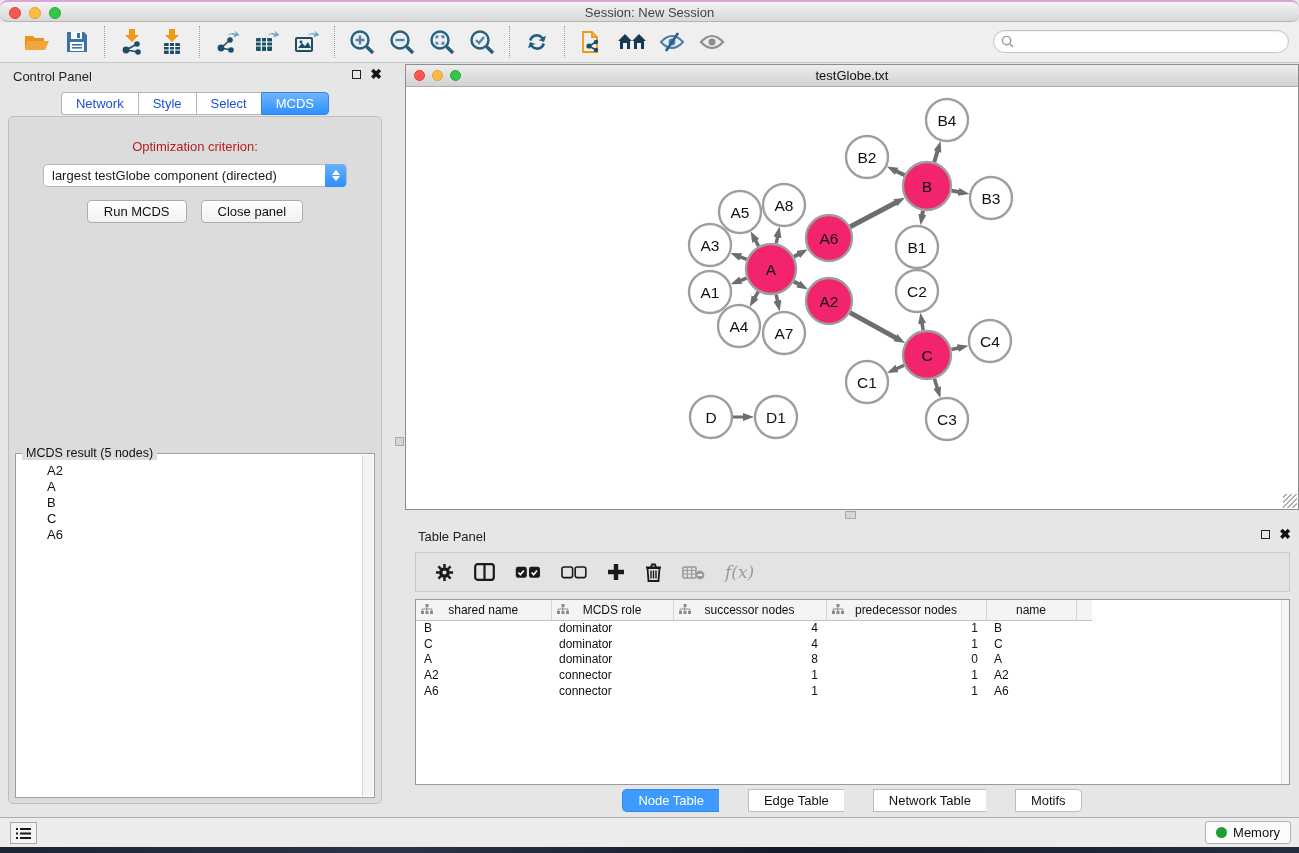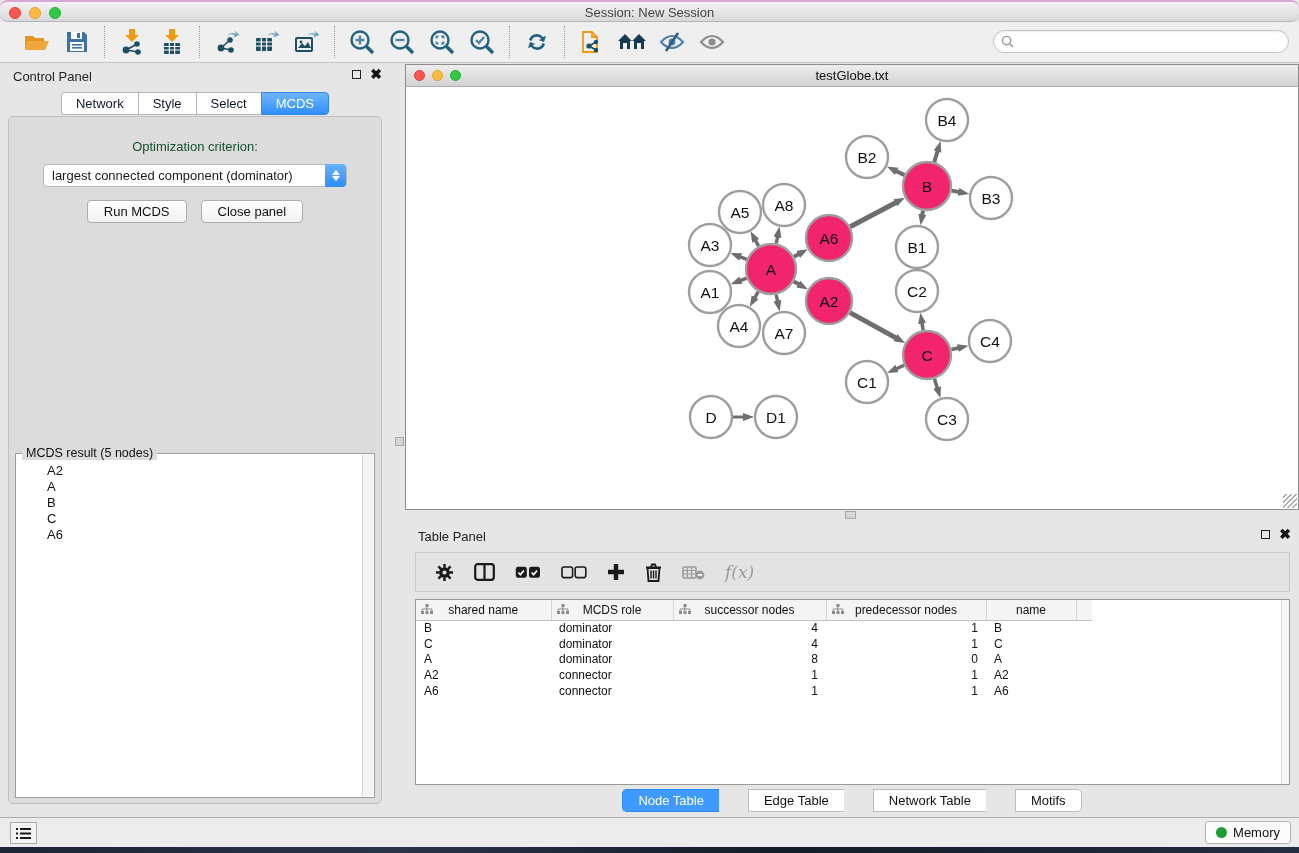--- a/index.html
+++ b/index.html
@@ -30,28 +30,28 @@
     border:1px solid #c3c3c3; border-radius:12px; display:flex; align-items:center; padding-left:7px; box-shadow:inset 0 1px 2px rgba(0,0,0,.07); }
 
   
   .control-panel { position:absolute; left:0; top:64px; width:390px; height:753px; background:#e6e6e6; }
   .panel-header { position:relative; height:24px; padding-left:13px; padding-top:5px; font-size:13px; color:#222; }
   .panel-header .panel-ctrls { position:absolute; right:8px; top:5px; display:flex; gap:9px; align-items:center; }
   .float-box { width:9px; height:9px; border:1.5px solid #222; display:inline-block; }
   .close-x { font-size:14px; font-weight:bold; color:#111; line-height:10px; }
 
   .cp-tabs { display:flex; justify-content:center; margin-top:4px; }
-  .cp-tab { padding:3px 14px; font-size:13px; background:#fff; border:1px solid #b5b5b5; border-right:none; color:#0f172a; }
+  .cp-tab { padding:3px 14px; font-size:13px; background:#fff; border:1px solid #b5b5b5; border-right:none; color:#1d4ed8; }
   .cp-tab:first-child { border-radius:4px 0 0 4px; }
   .cp-tab:last-child { border-radius:0 4px 4px 0; border-right:1px solid #b5b5b5; }
   .cp-tab.active { background:linear-gradient(#6fb5fc,#2f90fc); color:#fff; border-color:#2f86ef; }
 
   .cp-body { position:absolute; left:8px; right:8px; top:52px; bottom:13px; background:#dcdcdc;
     border:1px solid #c0c0c0; border-radius:5px; }
-  .opt-label { text-align:center; margin-top:22px; font-size:13px; color:#14532d; }
+  .opt-label { text-align:center; margin-top:22px; font-size:13px; color:#b91c1c; }
   .criterion { position:relative; margin:10px 34px 0 34px; height:23px; background:#fff; border:1px solid #b9b9b9;
     border-radius:4px; display:flex; align-items:center; padding-left:8px; font-size:13px; }
   .criterion .stepper { position:absolute; right:0; top:-1px; bottom:-1px; width:21px; border-radius:0 4px 4px 0;
     background:linear-gradient(#6ab2fb,#2b8efb); display:flex; flex-direction:column; align-items:center; justify-content:center; gap:1px; }
   .chev { width:0; height:0; border-left:4px solid transparent; border-right:4px solid transparent; }
   .chev.up { border-bottom:5px solid #fff; }
   .chev.down { border-top:5px solid #fff; }
   .cp-buttons { display:flex; justify-content:center; gap:14px; margin-top:13px; }
   .mac-btn { padding:3px 16px; font-size:13px; background:linear-gradient(#ffffff,#f1f1f1); border:1px solid #adadad;
     border-radius:4px; color:#111; }
@@ -275,21 +275,21 @@
       </div>
       <div class="cp-tabs">
           <div class="cp-tab">Network</div>
           <div class="cp-tab">Style</div>
           <div class="cp-tab">Select</div>
           <div class="cp-tab active">MCDS</div>
         </div>
       <div class="cp-body">
         <div class="opt-label">Optimization criterion:</div>
         <div class="criterion">
-          <span>largest connected component (dominator)</span>
+          <span>largest testGlobe component (directed)</span>
           <span class="stepper">
             <span class="chev up"></span>
               <span class="chev down"></span>
           </span>
         </div>
         <div class="cp-buttons">
           <button class="mac-btn">Run MCDS</button>
           <button class="mac-btn">Close panel</button>
         </div>
         <div class="result-group">

